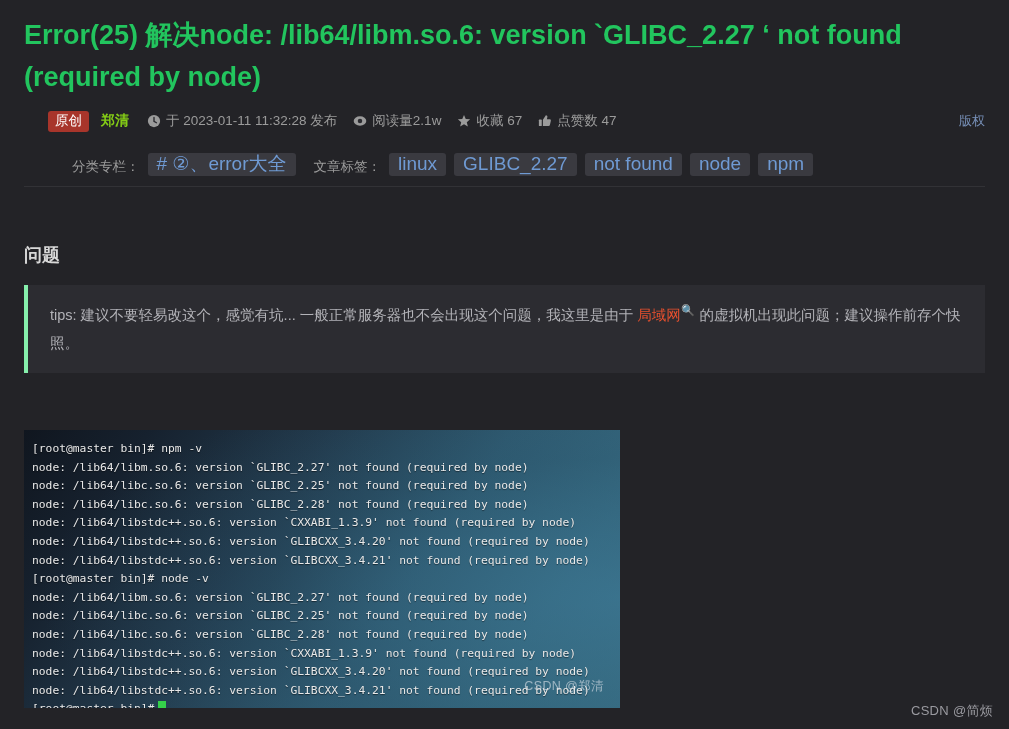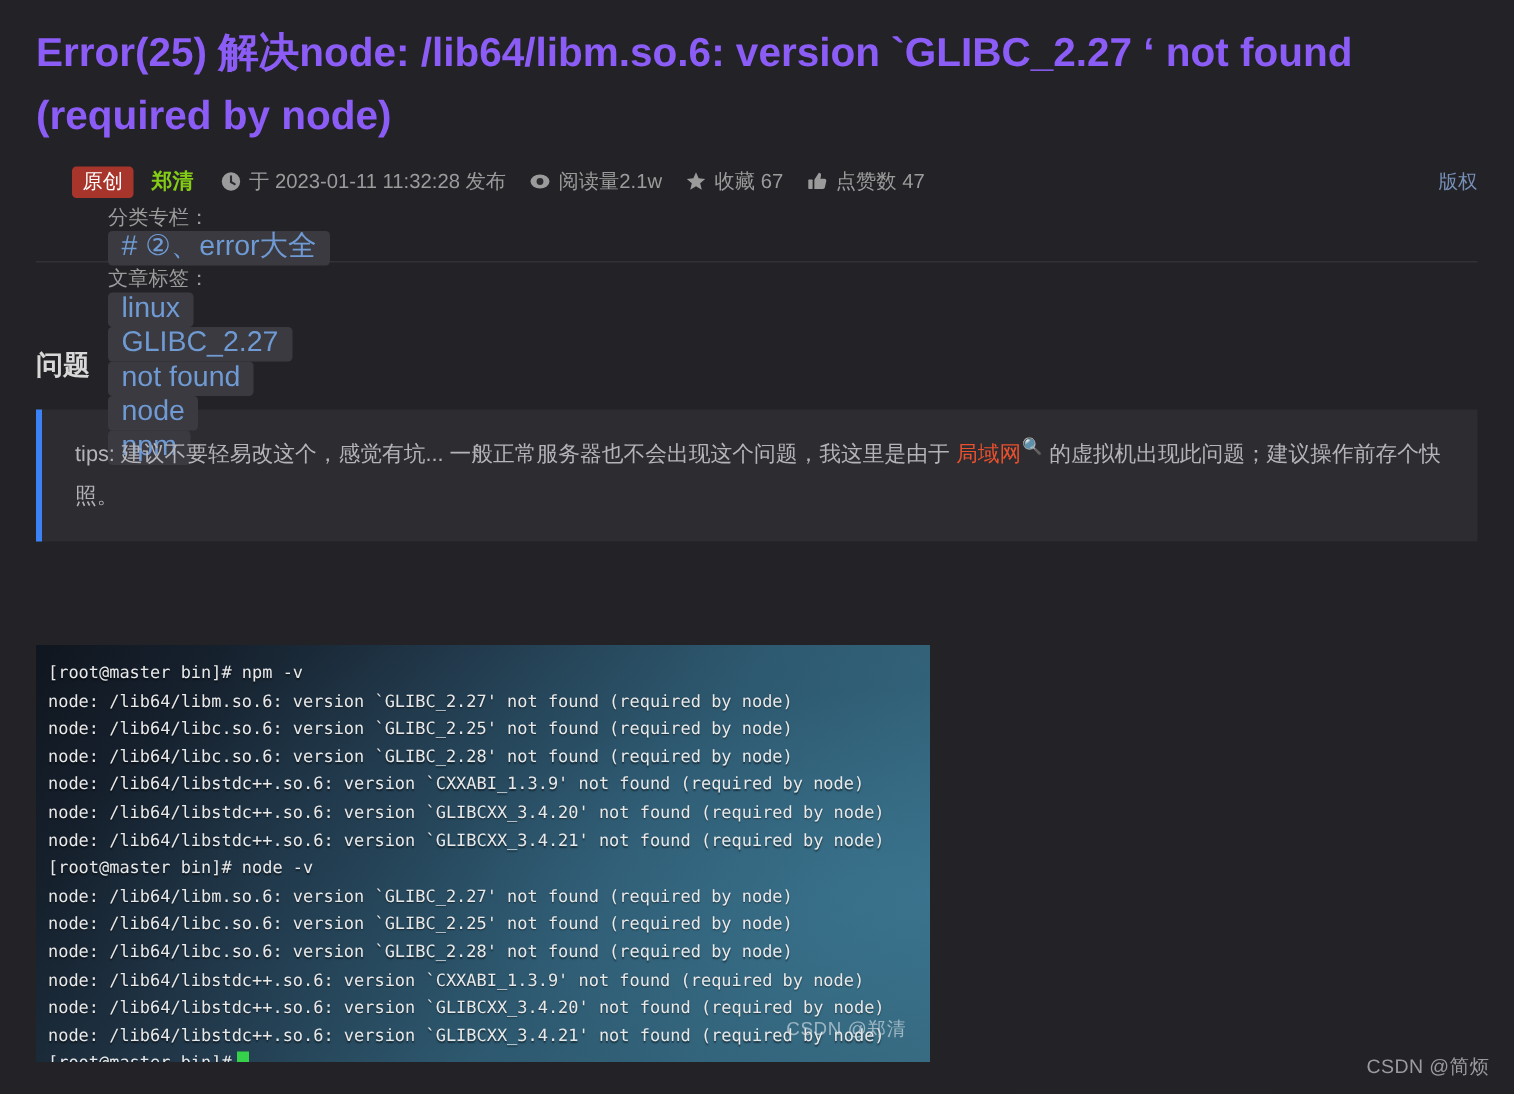--- a/index.html
+++ b/index.html
@@ -20,21 +20,21 @@
     height: 729px;
     background: #232327;
     position: relative;
     box-sizing: border-box;
   }
 
   
   .article-title {
     font-size: 27px;
     font-weight: bold;
-    color: #8b5cf6;
+    color: #22c55e;
     line-height: 42px;
     letter-spacing: 0px;
     padding: 14px 22px 0 24px;
     margin: 0;
     box-sizing: border-box;
   }
 
   
   .meta-wrap {
     padding: 10px 24px 0 24px;
@@ -79,26 +79,25 @@
   }
   .copyright {
     position: absolute;
     right: 0;
     top: 4px;
     color: #7790b8;
     font-size: 13px;
   }
   .tags-row {
     display: flex;
-    align-items: flex-start;
+    align-items: flex-end;
     height: 28px;
-    margin-top: 2px;
+    margin-top: 14px;
     font-size: 13px;
     padding-left: 48px;
-    flex-direction: column;
   }
   .tags-label {
     color: #9b9b9b;
     margin-right: 8px;
     font-size: 13.5px;
     white-space: nowrap;
   }
   .tag-pill {
     background: #3a3a40;
     color: #6f9ad3;
@@ -199,21 +198,21 @@
   .h-section {
     color: #d8d8d8;
     font-size: 18px;
     font-weight: bold;
     margin: 56px 0 0 0;
     line-height: 24px;
   }
   .blockquote {
     margin: 18px 0 0 0;
     background: #2c2c31;
-    border-left: 4px solid #3b82f6;
+    border-left: 4px solid #86efac;
     padding: 16px 20px 16px 22px;
     color: #b3b3b8;
     font-size: 14.5px;
     line-height: 28px;
     box-sizing: border-box;
     min-height: 76px;
   }
   .kw-link {
     color: #e8502e;
     text-decoration: none;

